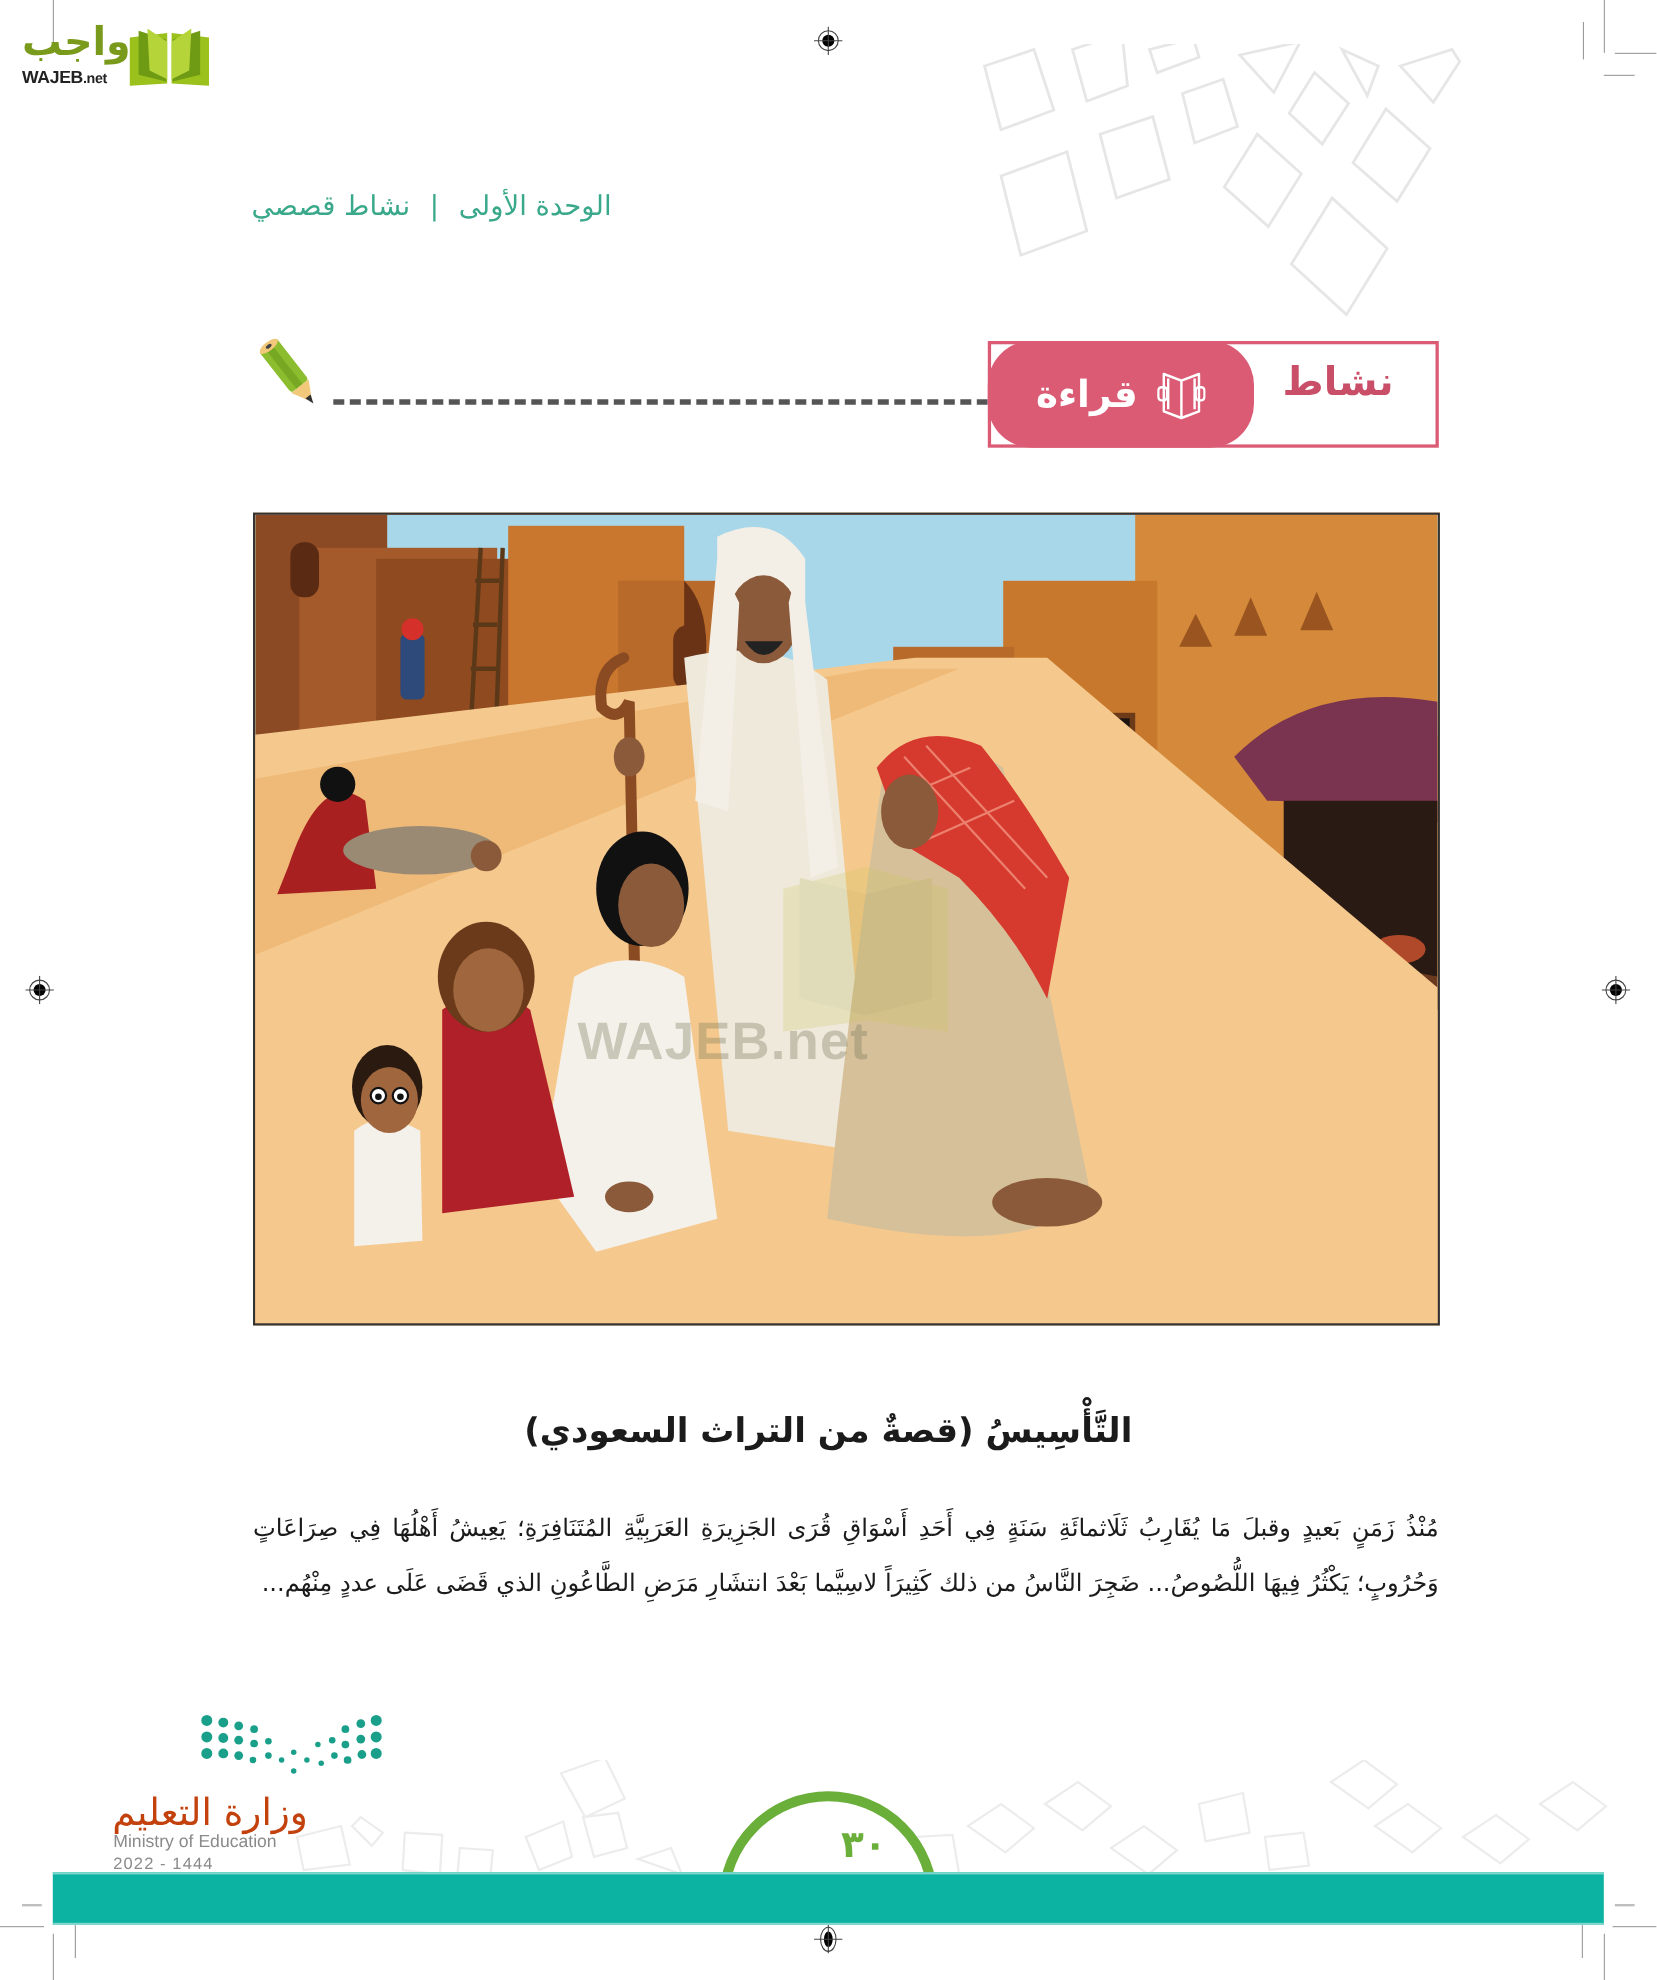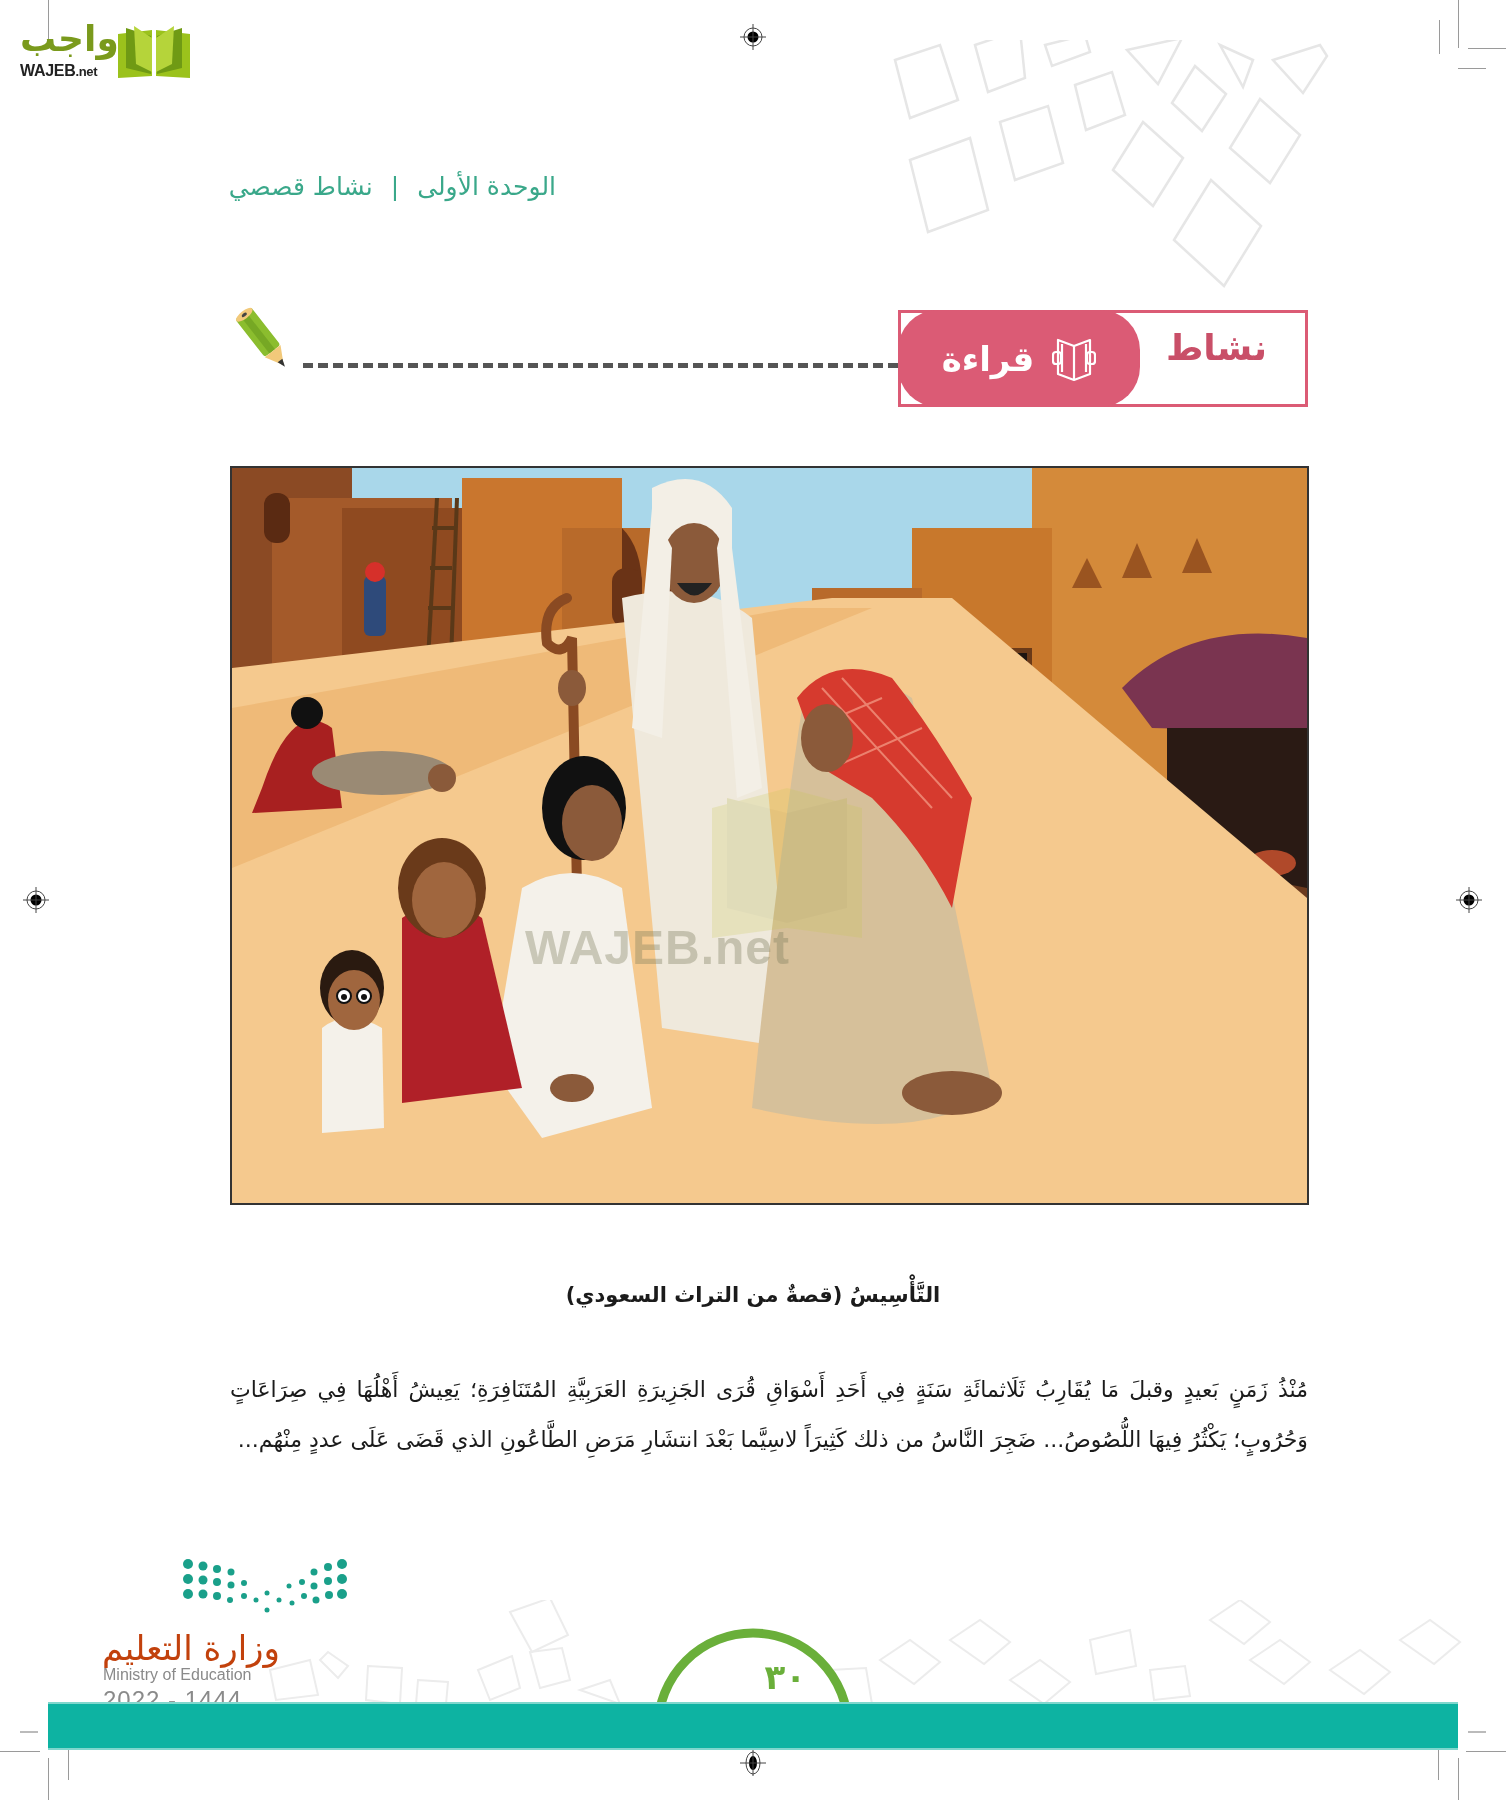--- a/index.html
+++ b/index.html
@@ -36,30 +36,30 @@
 
   .dash-line { left: 303px; top: 363px; width: 595px; height: 0; border-top: 5px dashed #555555; }
   .pencil { left: 236px; top: 304px; width: 56px; height: 72px; }
 
   
   .illus { left: 230px; top: 466px; width: 1079px; height: 739px; border: 2px solid #333; overflow: hidden; background: #f3c48a; }
   .illus svg { display: block; }
   .watermark-text { position: absolute; left: 525px; top: 920px; font-family: "Liberation Sans", sans-serif; font-weight: bold; font-size: 48px; color: rgba(120,120,90,0.35); letter-spacing: 1px; }
 
   
-  .story-title { left: 0; width: 1506px; top: 1283px; text-align: center; direction: rtl; font-family: "DejaVu Sans", sans-serif; font-weight: bold; font-size: 21px; color: #1b1b1b; }
+  .story-title { left: 0; width: 1506px; top: 1283px; text-align: center; direction: rtl; font-family: "DejaVu Sans", sans-serif; font-weight: bold; font-size: 31px; color: #1b1b1b; }
 
   
   .story-body { left: 230px; top: 1365px; width: 1078px; direction: rtl; text-align: justify; text-align-last: right; font-family: "DejaVu Sans", sans-serif; font-size: 22px; line-height: 50px; color: #1b1b1b; }
 
   
   .moe-dots { left: 182px; top: 1558px; width: 166px; height: 56px; }
   .moe-ar { left: 102px; top: 1628px; font-family: "DejaVu Sans", sans-serif; font-size: 34px; color: #c2410c; direction: rtl; }
   .moe-en { left: 103px; top: 1666px; font-family: "Liberation Sans", sans-serif; font-size: 16px; color: #8a8a8a; }
-  .moe-year { left: 103px; top: 1686px; font-family: "Liberation Sans", sans-serif; font-size: 24px; color: #8a8a8a; letter-spacing: 1px; }
+  .moe-year { left: 103px; top: 1686px; font-family: "Liberation Sans", sans-serif; font-size: 15px; color: #8a8a8a; letter-spacing: 1px; }
 
   
   .page-arc { left: 650px; top: 1618px; width: 206px; height: 110px; }
   .page-num { left: 700px; top: 1645px; width: 106px; text-align: right; font-family: "DejaVu Sans", sans-serif; font-weight: bold; font-size: 34px; color: #6aaf3a; margin-top: 12px; }
 
   
   .footer-bar { left: 48px; top: 1702px; width: 1410px; height: 48px; background: #0db3a2; border-top: 2px solid #7fd7cd; border-bottom: 2px solid #7fd7cd; }
 </style>
 </head>
 <body>

